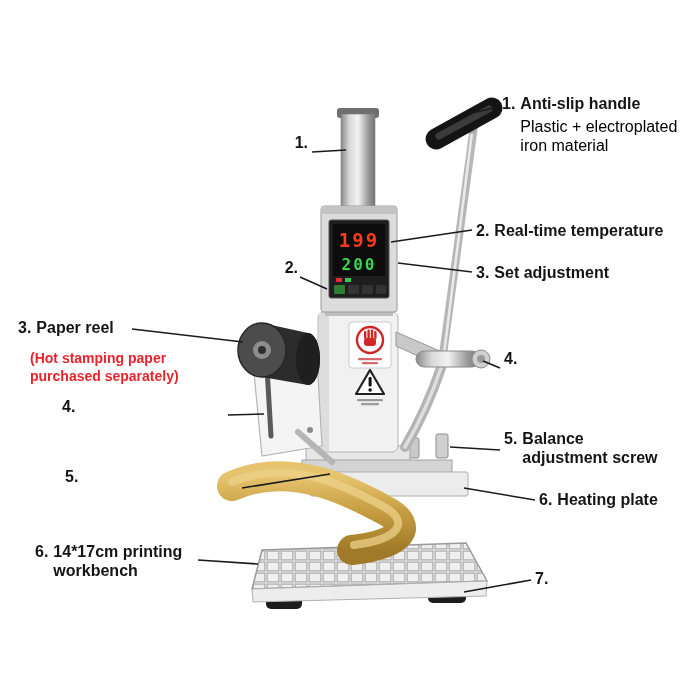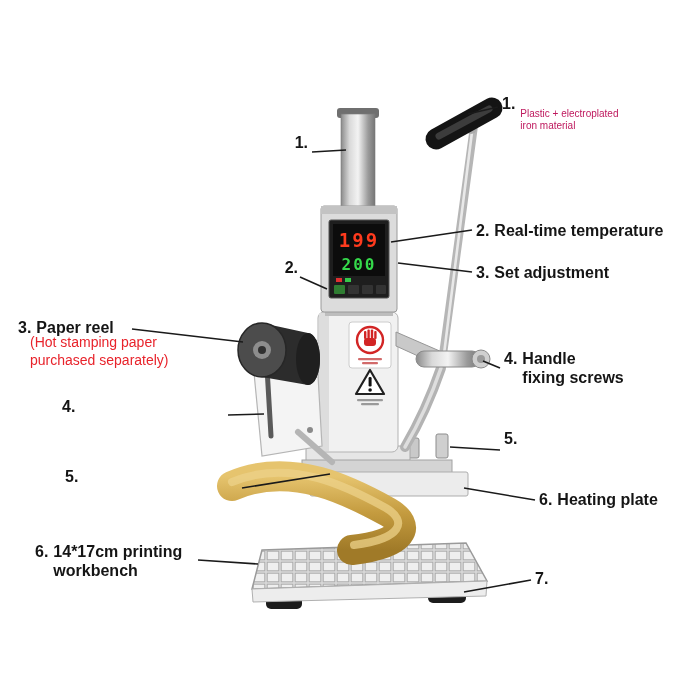--- a/index.html
+++ b/index.html
@@ -9,21 +9,21 @@
     font-family:"Liberation Sans", sans-serif; color:#151515;
   }
   .stage { position:absolute; inset:0; }
   svg.machine { position:absolute; left:0; top:0; z-index:1; }
   .label {
     position:absolute; display:flex; gap:5px; align-items:flex-start;
     font-size:16px; font-weight:700; line-height:1.2; z-index:3; white-space:nowrap;
   }
   .label .txt { white-space:pre-line; }
   .label .stack { display:flex; flex-direction:column; }
-  .sub { font-weight:400; font-size:10px; color:#be185d; white-space:pre-line; margin-top:14px; }
+  .sub { font-weight:400; font-size:16px; color:#000000; white-space:pre-line; margin-top:4px; }
   .note {
     position:absolute; z-index:3; font-size:14px; font-weight:500; line-height:1.3;
     color:var(--note-red, #e8232b); white-space:pre-line;
   }
   .seg { font-family:"DejaVu Sans Mono", monospace; font-weight:bold; letter-spacing:2px; }
 </style>
 </head>
 <body>
 
 <div class="stage">
@@ -180,63 +180,64 @@
 </div>
 
 <div class="label" style="top:258px; right:402px;">
   <span class="num">2.</span>
 </div>
 
 <div class="label" style="top:318px; left:18px;">
   <span class="num">3.</span>
   <span class="txt">Paper reel</span>
 </div>
-<div class="note" style="top:333px; left:30px;">(Hot stamping paper
+<div class="note" style="top:349px; left:30px;font-weight:bold;">(Hot stamping paper
 purchased separately)</div>
 
 <div class="label" style="top:397px; left:62px;">
   <span class="num">4.</span>
 </div>
 
 <div class="label" style="top:467px; left:65px;">
   <span class="num">5.</span>
 </div>
 
 <div class="label" style="top:542px; left:35px;">
   <span class="num">6.</span>
   <span class="txt">14*17cm printing
 workbench</span>
 </div>
 
 <div class="label" style="top:94px; left:502px;">
   <span class="num">1.</span>
   <span class="stack">
+    <span class="txt">Anti-slip handle</span>
     <span class="sub">Plastic + electroplated
 iron material</span>
   </span>
 </div>
 
 <div class="label" style="top:221px; left:476px;">
   <span class="num">2.</span>
   <span class="txt">Real-time temperature</span>
 </div>
 
 <div class="label" style="top:263px; left:476px;">
   <span class="num">3.</span>
   <span class="txt">Set adjustment</span>
 </div>
 
 <div class="label" style="top:349px; left:504px;">
   <span class="num">4.</span>
-  <span class="txt">Handle
-fixing screws</span>
 </div>
 
 <div class="label" style="top:429px; left:504px;">
   <span class="num">5.</span>
+  <span class="txt">Balance
+adjustment screw</span>
 </div>
 
 <div class="label" style="top:490px; left:539px;">
   <span class="num">6.</span>
   <span class="txt">Heating plate</span>
 </div>
 
 <div class="label" style="top:569px; left:535px;">
   <span class="num">7.</span>
 </div>

